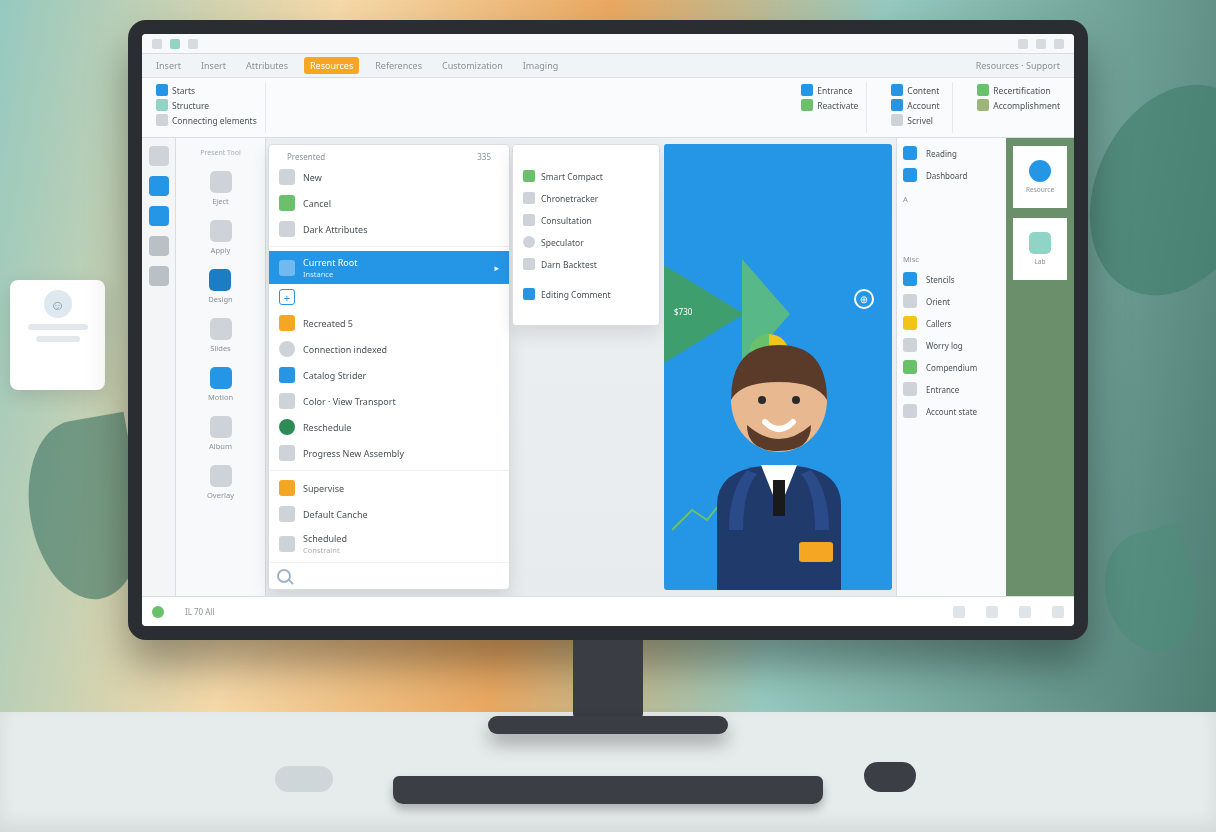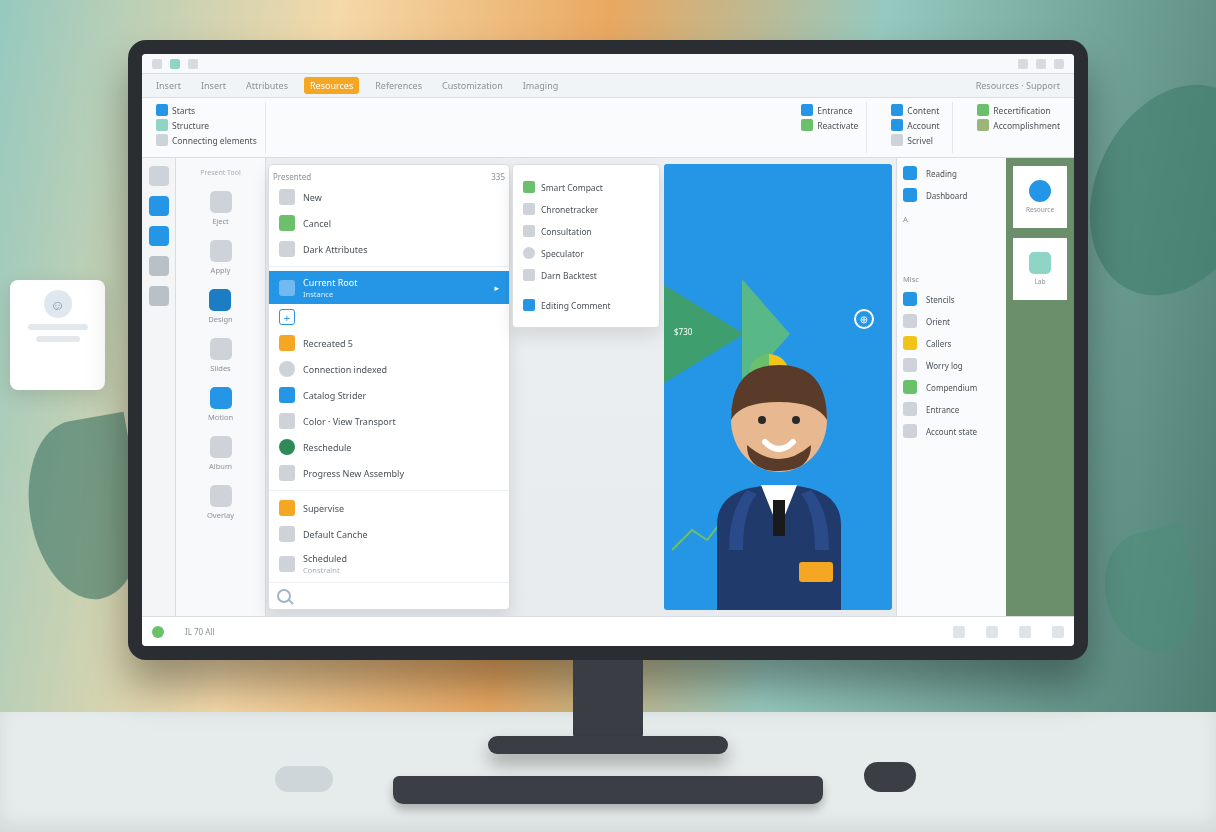--- a/index.html
+++ b/index.html
@@ -39,21 +39,21 @@
   
   .floating-card{position:absolute;left:10px;top:280px;width:95px;height:110px;background:#fff;border-radius:8px;box-shadow:0 6px 20px rgba(0,0,0,.12);display:flex;flex-direction:column;align-items:center;padding:10px;gap:6px;}
   .floating-card .fc-icon{width:28px;height:28px;border-radius:50%;background:#dfe8ee;display:flex;align-items:center;justify-content:center;color:#6d89a0;font-size:14px;}
   .floating-card .fc-line{height:6px;width:60px;background:#e3e8ec;border-radius:3px;}
   
   .desk{position:absolute;left:0;right:0;bottom:0;height:120px;background:var(--desk);box-shadow:0 -8px 18px rgba(0,0,0,.08) inset;}
   .kb{position:absolute;left:50%;transform:translateX(-50%);bottom:28px;width:430px;height:28px;background:#3b3f45;border-radius:6px 6px 10px 10px;box-shadow:0 6px 10px rgba(0,0,0,.25);}
   .mouse{position:absolute;right:300px;bottom:40px;width:52px;height:30px;background:#3b3f45;border-radius:16px 16px 20px 20px;}
   .pod{position:absolute;left:275px;bottom:40px;width:58px;height:26px;background:#cfd6d9;border-radius:14px;}
   
-  .monitor{position:absolute;left:50%;top:20px;transform:translateX(-50%);width:960px;margin-top:20px;}
+  .monitor{position:absolute;left:50%;top:20px;transform:translateX(-50%);width:960px;}
   .stand-neck{width:70px;height:80px;background:var(--stand);margin:0 auto;border-radius:0 0 6px 6px;}
   .stand-base{width:240px;height:18px;background:var(--stand);margin:-4px auto 0;border-radius:10px;box-shadow:0 10px 18px rgba(0,0,0,.3);}
   .bezel{width:960px;height:620px;background:var(--bezel);border-radius:18px;padding:14px;box-shadow:0 26px 40px rgba(0,0,0,.35);}
   .screen{width:100%;height:100%;background:linear-gradient(180deg,#eef1f3 0%,#e7ebed 100%);border-radius:4px;position:relative;overflow:hidden;}
 
   
   .chrome-top{height:20px;background:#f7f9fa;border-bottom:1px solid var(--panel-border);display:flex;align-items:center;gap:8px;padding:0 10px;color:var(--muted2);font-size:8px;}
   .chrome-top .ic{width:10px;height:10px;border-radius:2px;background:#d6dbe0;}
   .chrome-top .sep{flex:1;}
   .menubar{height:24px;background:#f1f4f6;border-bottom:1px solid var(--panel-border);display:flex;align-items:center;gap:12px;padding:0 10px;color:var(--muted);font-size:9px;}
@@ -69,32 +69,32 @@
   .workspace{position:absolute;top:104px;bottom:30px;left:0;right:0;display:flex;}
   
   .iconstrip{width:34px;background:#f3f5f7;border-right:1px solid var(--panel-border);display:flex;flex-direction:column;align-items:center;padding:8px 0;gap:10px;}
   .iconstrip .isq{width:20px;height:20px;border-radius:4px;}
   
   .leftrail{width:90px;background:#f7f9fa;border-right:1px solid var(--panel-border);display:flex;flex-direction:column;align-items:center;padding:10px 4px;gap:14px;color:var(--muted);font-size:7.5px;}
   .leftrail .lr-item{display:flex;flex-direction:column;align-items:center;gap:3px;text-align:center;}
   .leftrail .lr-icon{width:22px;height:22px;border-radius:5px;}
   
   .panel{width:242px;background:#fff;border:1px solid var(--panel-border);border-radius:4px;margin:6px 0 6px 2px;box-shadow:0 8px 18px rgba(0,0,0,.10);display:flex;flex-direction:column;font-size:9px;color:var(--text);overflow:hidden;}
-  .panel .p-head{padding:6px 4px 2px;color:var(--muted);font-size:8px;display:flex;justify-content:space-between;}
+  .panel .p-head{padding:6px 18px 2px;color:var(--muted);font-size:8px;display:flex;justify-content:space-between;}
   .panel .p-item{display:flex;align-items:center;gap:8px;padding:5px 10px;}
   .panel .p-item .pi-ic{width:16px;height:16px;border-radius:3px;flex:0 0 16px;}
   .panel .p-item .pi-sub{font-size:7.5px;color:var(--muted2);}
   .panel .p-item.selected{background:var(--blue);color:#fff;}
   .panel .p-item.selected .pi-sub{color:#d9ecfa;}
   .panel .p-sep{height:1px;background:#eef1f3;margin:4px 0;}
   .panel .p-search{margin-top:auto;padding:6px 8px;display:flex;align-items:center;gap:6px;border-top:1px solid #eef1f3;}
   .panel .p-search .mag{width:14px;height:14px;border:2px solid #9fb4c4;border-radius:50%;position:relative;}
   .panel .p-search .mag::after{content:"";position:absolute;width:6px;height:2px;background:#9fb4c4;right:-5px;bottom:-2px;transform:rotate(45deg);}
   
-  .flyout{width:148px;background:#fff;border:1px solid var(--panel-border);border-radius:4px;margin:6px 0 6px 2px;box-shadow:0 8px 18px rgba(0,0,0,.10);display:flex;flex-direction:column;font-size:8.5px;color:var(--text);padding:11px 0;align-self:flex-start;}
+  .flyout{width:148px;background:#fff;border:1px solid var(--panel-border);border-radius:4px;margin:6px 0 6px 2px;box-shadow:0 8px 18px rgba(0,0,0,.10);display:flex;flex-direction:column;font-size:8.5px;color:var(--text);padding:20px 0;align-self:flex-start;}
   .flyout .f-item{display:flex;align-items:center;gap:6px;padding:5px 10px;}
   .flyout .f-ic{width:12px;height:12px;border-radius:2px;flex:0 0 12px;}
   
   .canvas{flex:1;margin:6px 4px;background:var(--blue);border-radius:3px;position:relative;overflow:hidden;}
   .wedge{position:absolute;top:115px;left:-10px;width:0;height:0;border-top:55px solid transparent;border-bottom:55px solid transparent;border-left:90px solid #3e9e6d;}
   .wedge2{position:absolute;top:115px;left:78px;width:0;height:0;border-top:55px solid transparent;border-bottom:55px solid transparent;border-left:48px solid #58b888;}
   .wedge .lbl{position:absolute;left:-70px;top:-8px;font-size:8px;color:#fff;}
   .chartline{position:absolute;left:8px;bottom:50px;width:120px;height:70px;}
   .chartline svg{width:100%;height:100%;}
   .circle-chart{position:absolute;left:85px;top:190px;width:40px;height:40px;border-radius:50%;background:conic-gradient(var(--yellow) 0 200deg,var(--green) 200deg 360deg);}

